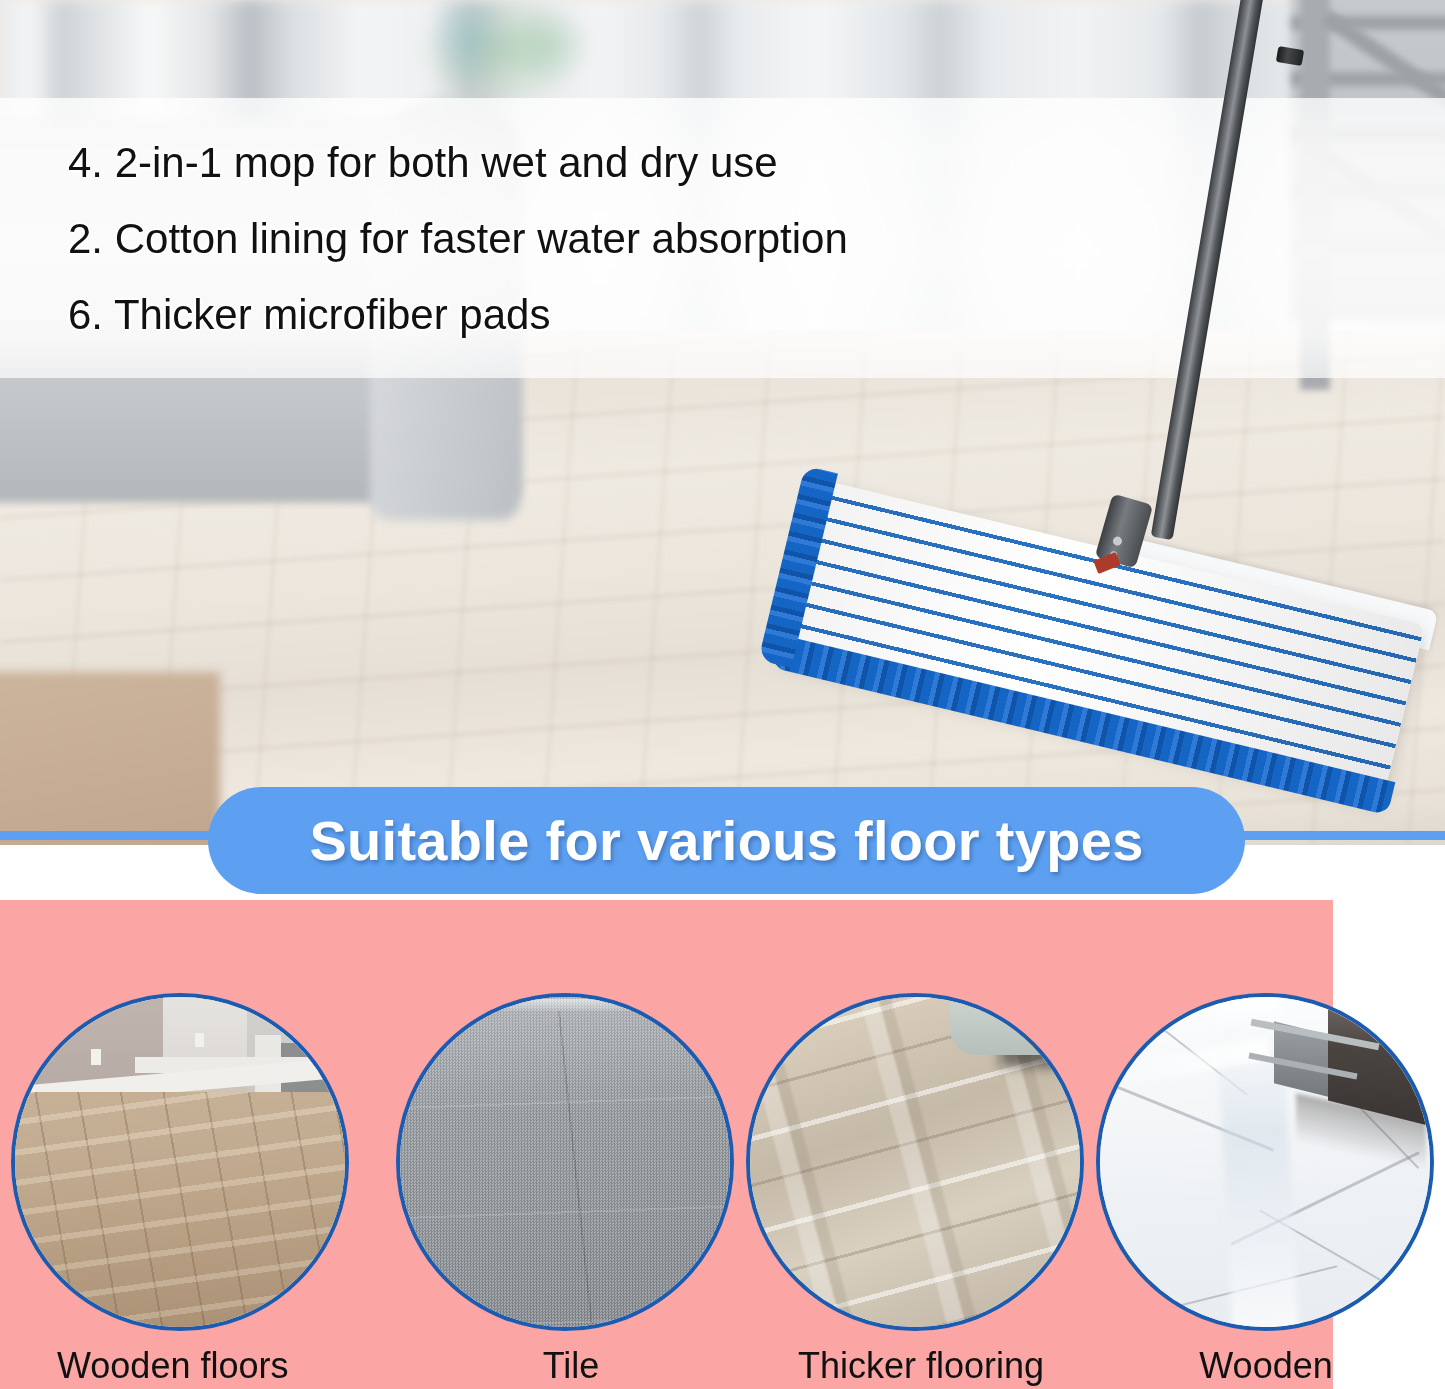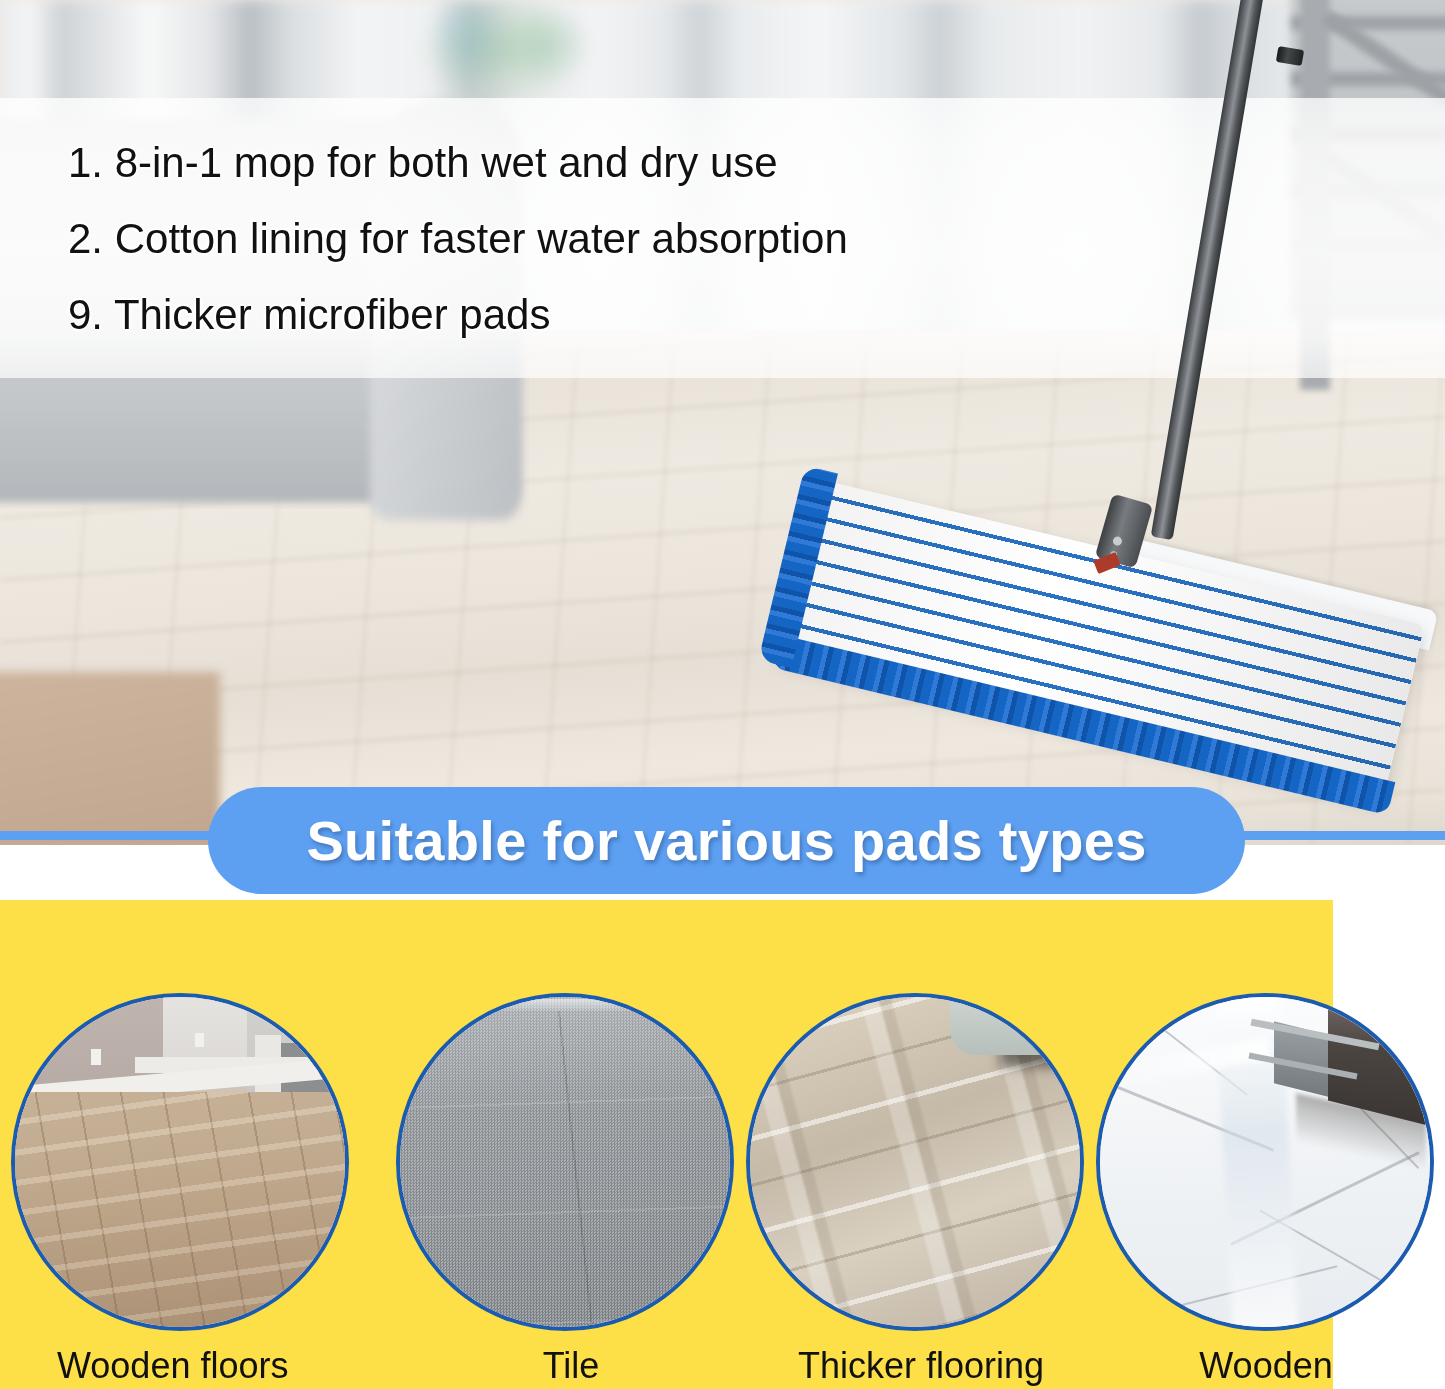--- a/index.html
+++ b/index.html
@@ -220,21 +220,21 @@
   }
   .banner-pill span{
     font-size:56px; font-weight:bold; color:#ffffff; letter-spacing:.3px;
     text-shadow:2px 3px 4px rgba(40,70,120,.45);
     white-space:nowrap;
   }
 
   
   .types{
     position:absolute; left:0; top:900px; width:1333px; height:489px;
-    background:#fde047;
+    background:#fca5a5;
   }
   .type-card{ position:absolute; top:93px; width:350px; }
   .type-card.c0{ left:11px; }
   .type-card.c1{ left:396px; }
   .type-card.c2{ left:746px; }
   .type-card.c3{ left:1096px; }
 
   .circle{
     width:338px; height:338px; border-radius:50%;
     border:4px solid #1c5cb0; overflow:hidden; position:relative;
@@ -369,40 +369,40 @@
       <i></i>
       <i></i>
   </div>
   <div class="hero-stringer"></div>
   <div class="hero-diag"></div>
   <div class="hero-diag2"></div>
 
   <div class="hero-band"></div>
 
   <div class="features">
-    <div class="feature-line">1. 8-in-1 mop for both wet and dry use</div>
+    <div class="feature-line">4. 2-in-1 mop for both wet and dry use</div>
     <div class="feature-line">2. Cotton lining for faster water absorption</div>
-    <div class="feature-line">9. Thicker microfiber pads</div>
+    <div class="feature-line">6. Thicker microfiber pads</div>
   </div>
 
   <div class="mop-handle"></div>
   <div class="mop-collar"></div>
   <div class="mop-pad">
     <div class="pad-flap"></div>
     <div class="pad-body"></div>
     <div class="pad-fringe"></div>
     <div class="pad-fringe-left"></div>
   </div>
   <div class="mop-joint"></div>
   <div class="mop-red"></div>
 </section>
 
 <div class="banner-rule"></div>
 <div class="banner-pill">
-  <span>Suitable for various pads types</span>
+  <span>Suitable for various floor types</span>
 </div>
 
 <section class="types">
 
   <div class="type-card c0">
     <div class="circle">
       <div class="wood-room">
         <div class="wood-wallL"></div>
         <div class="wood-wallM"></div>
         <div class="wood-wallR"></div>

